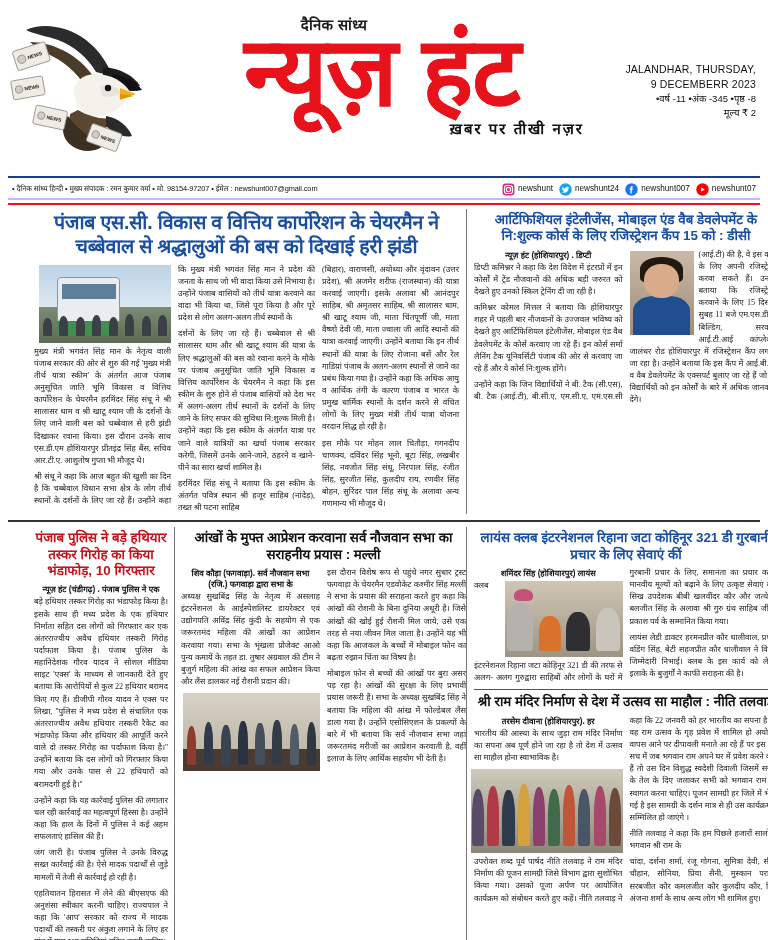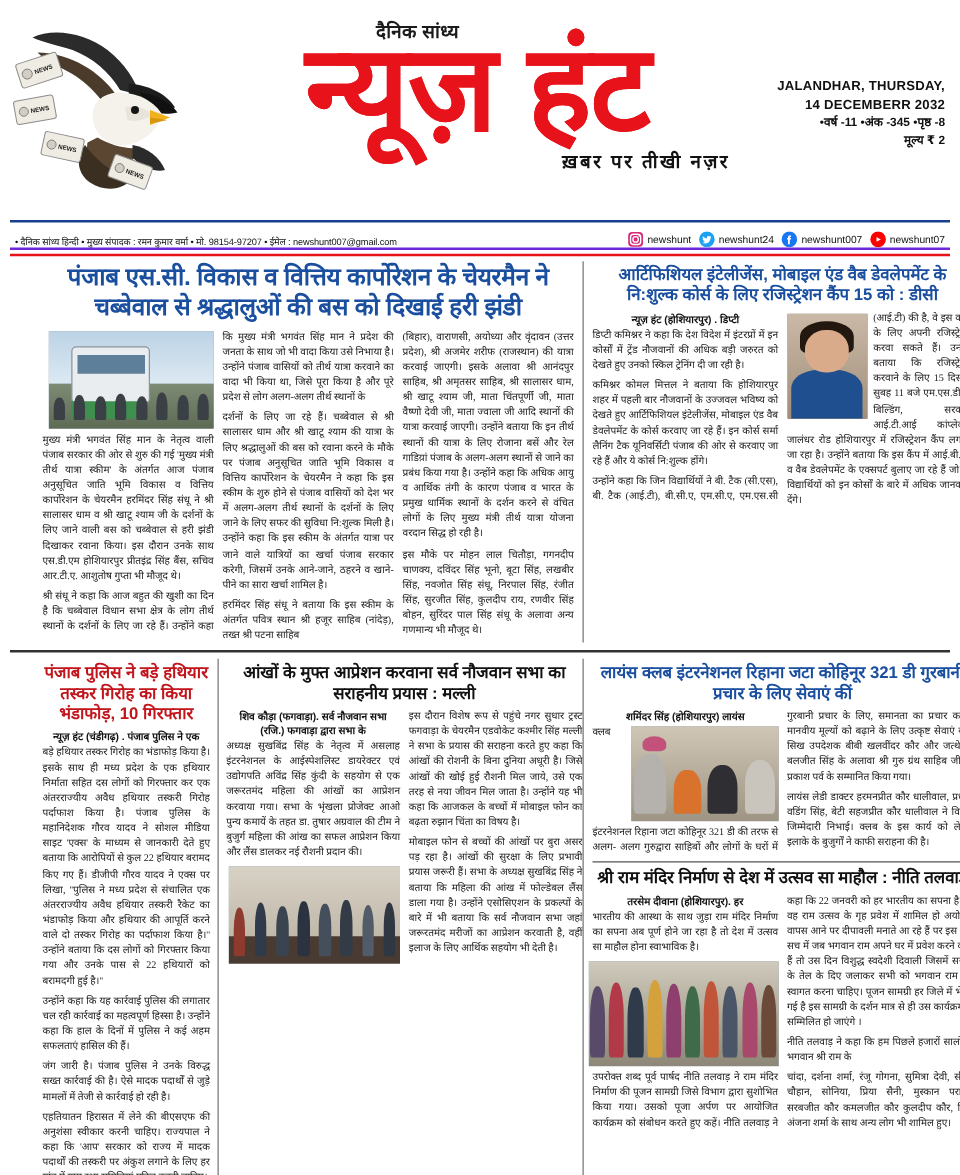--- a/index.html
+++ b/index.html
@@ -33,30 +33,30 @@
     text-shadow:0 0 0 #e8131a;
   }
   .tagline{
     font-family:"Liberation Sans","DejaVu Sans",sans-serif;
     font-weight:700;font-size:15px;color:#111;letter-spacing:2px;
     align-self:flex-end;margin-top:2px;padding-right:22px;
   }
   .dateline{
     width:150px;flex:0 0 150px;margin-top:62px;
     font-family:"Liberation Sans","DejaVu Sans",sans-serif;
-    font-size:10.5px;font-weight:700;color:#111;text-align:right;line-height:1.45;
+    font-size:10.5px;font-weight:400;color:#111;text-align:right;line-height:1.45;
     padding-right:4px;
   }
   .dateline .d1,.dateline .d2{letter-spacing:.2px;}
   .dateline .d3,.dateline .d4{font-size:9.5px;}
 
   
   .infobar{
-    position:relative;height:20px;display:flex;align-items:flex-end;
-    border-top:2px solid #1b3f8f;border-bottom:2px solid #6d28d9;
+    position:relative;height:20px;display:flex;align-items:center;
+    border-top:2px solid #1b3f8f;border-bottom:2px solid #c4b5fd;
     margin-bottom:3px;
     gap:19px;
   }
   .infobar .left{
     font-family:"Liberation Sans","DejaVu Sans",sans-serif;
     font-size:7.4px;color:#111;white-space:nowrap;padding-left:4px;letter-spacing:-.1px;
   }
   .infobar .socials{display:flex;align-items:center;gap:6px;margin-left:auto;padding-right:4px;}
   .soc{display:flex;align-items:center;gap:3px;}
   .soc .ico{width:13px;height:13px;border-radius:3px;display:block;}
@@ -170,21 +170,21 @@
     </div>
 
     <div class="title-block">
       <div class="kicker">दैनिक सांध्य</div>
       <div class="nameplate">न्यूज़ हंट</div>
       <div class="tagline">ख़बर पर तीखी नज़र</div>
     </div>
 
     <div class="dateline">
       <div class="d1">JALANDHAR, THURSDAY,</div>
-      <div class="d2">14 DECEMBERR 2032</div>
+      <div class="d2">9 DECEMBERR 2023</div>
       <div class="d3">•वर्ष -11  •अंक -345  •पृष्ठ -8</div>
       <div class="d4">मूल्य ₹ 2</div>
     </div>
   </div>
 
   <div class="infobar">
     <div class="left">• दैनिक सांध्य हिन्दी • मुख्य संपादक : रमन कुमार वर्मा • मो. 98154-97207 • ईमेल : newshunt007@gmail.com</div>
     <div class="socials">
 
       <div class="soc">

